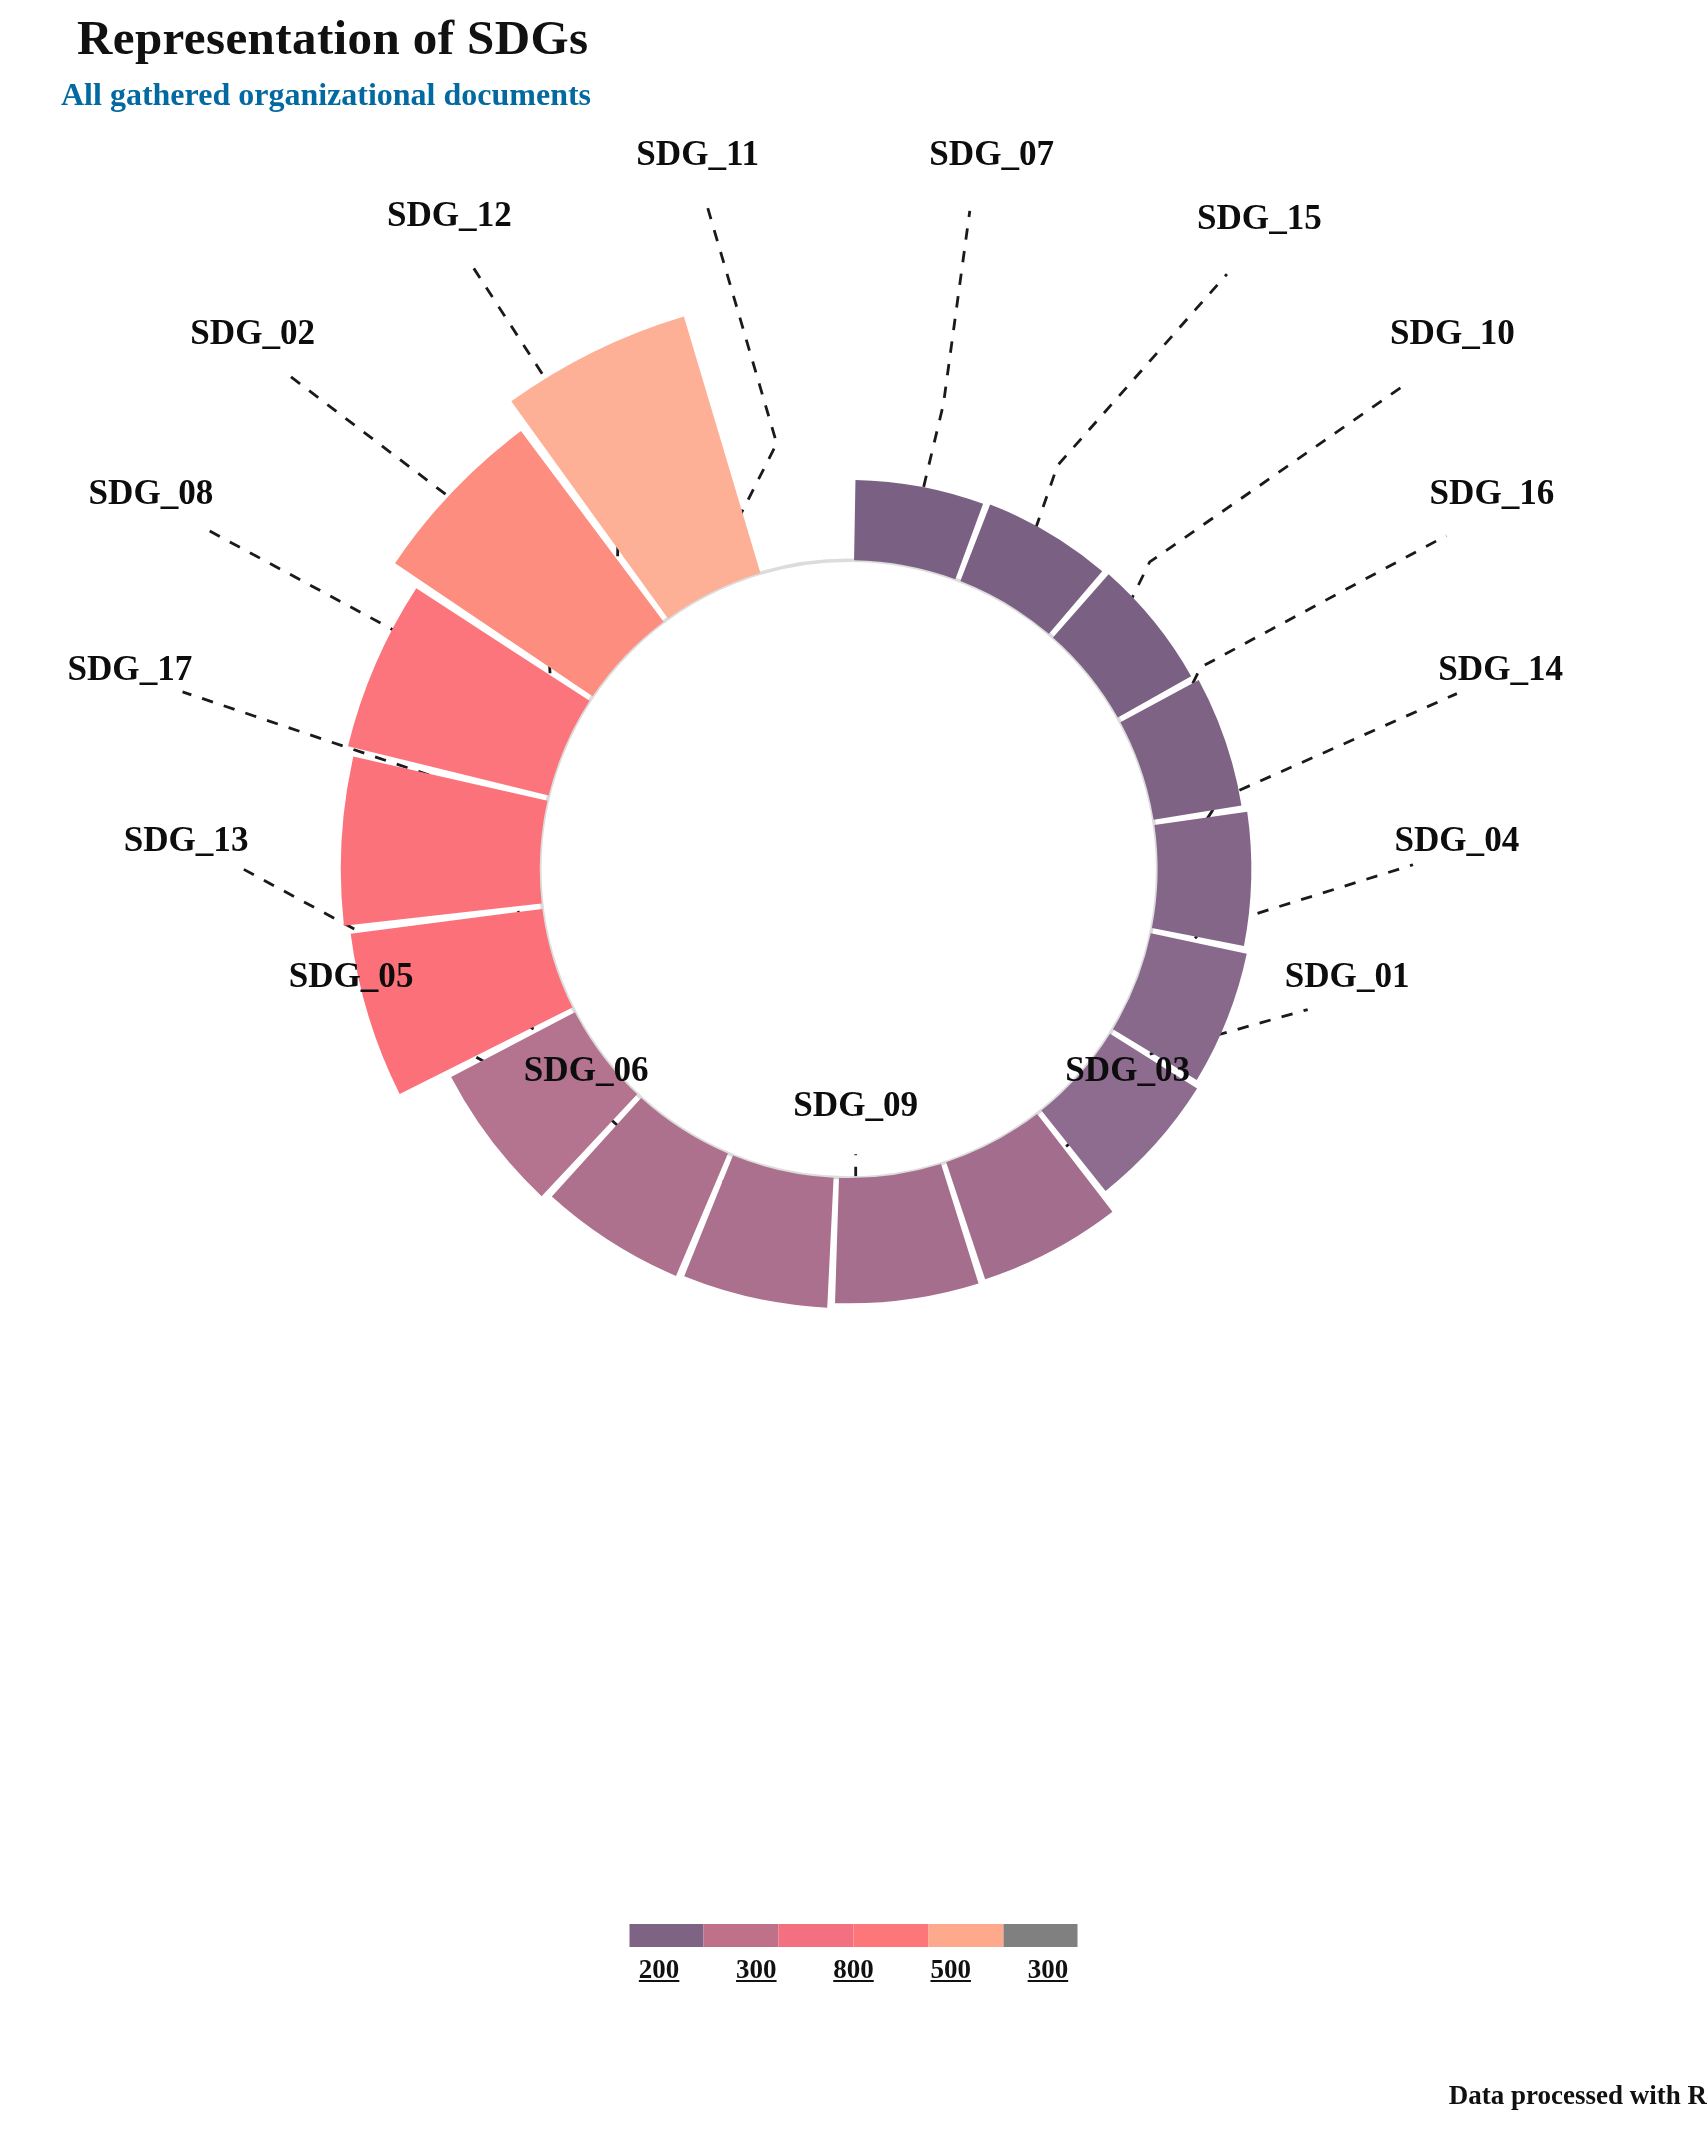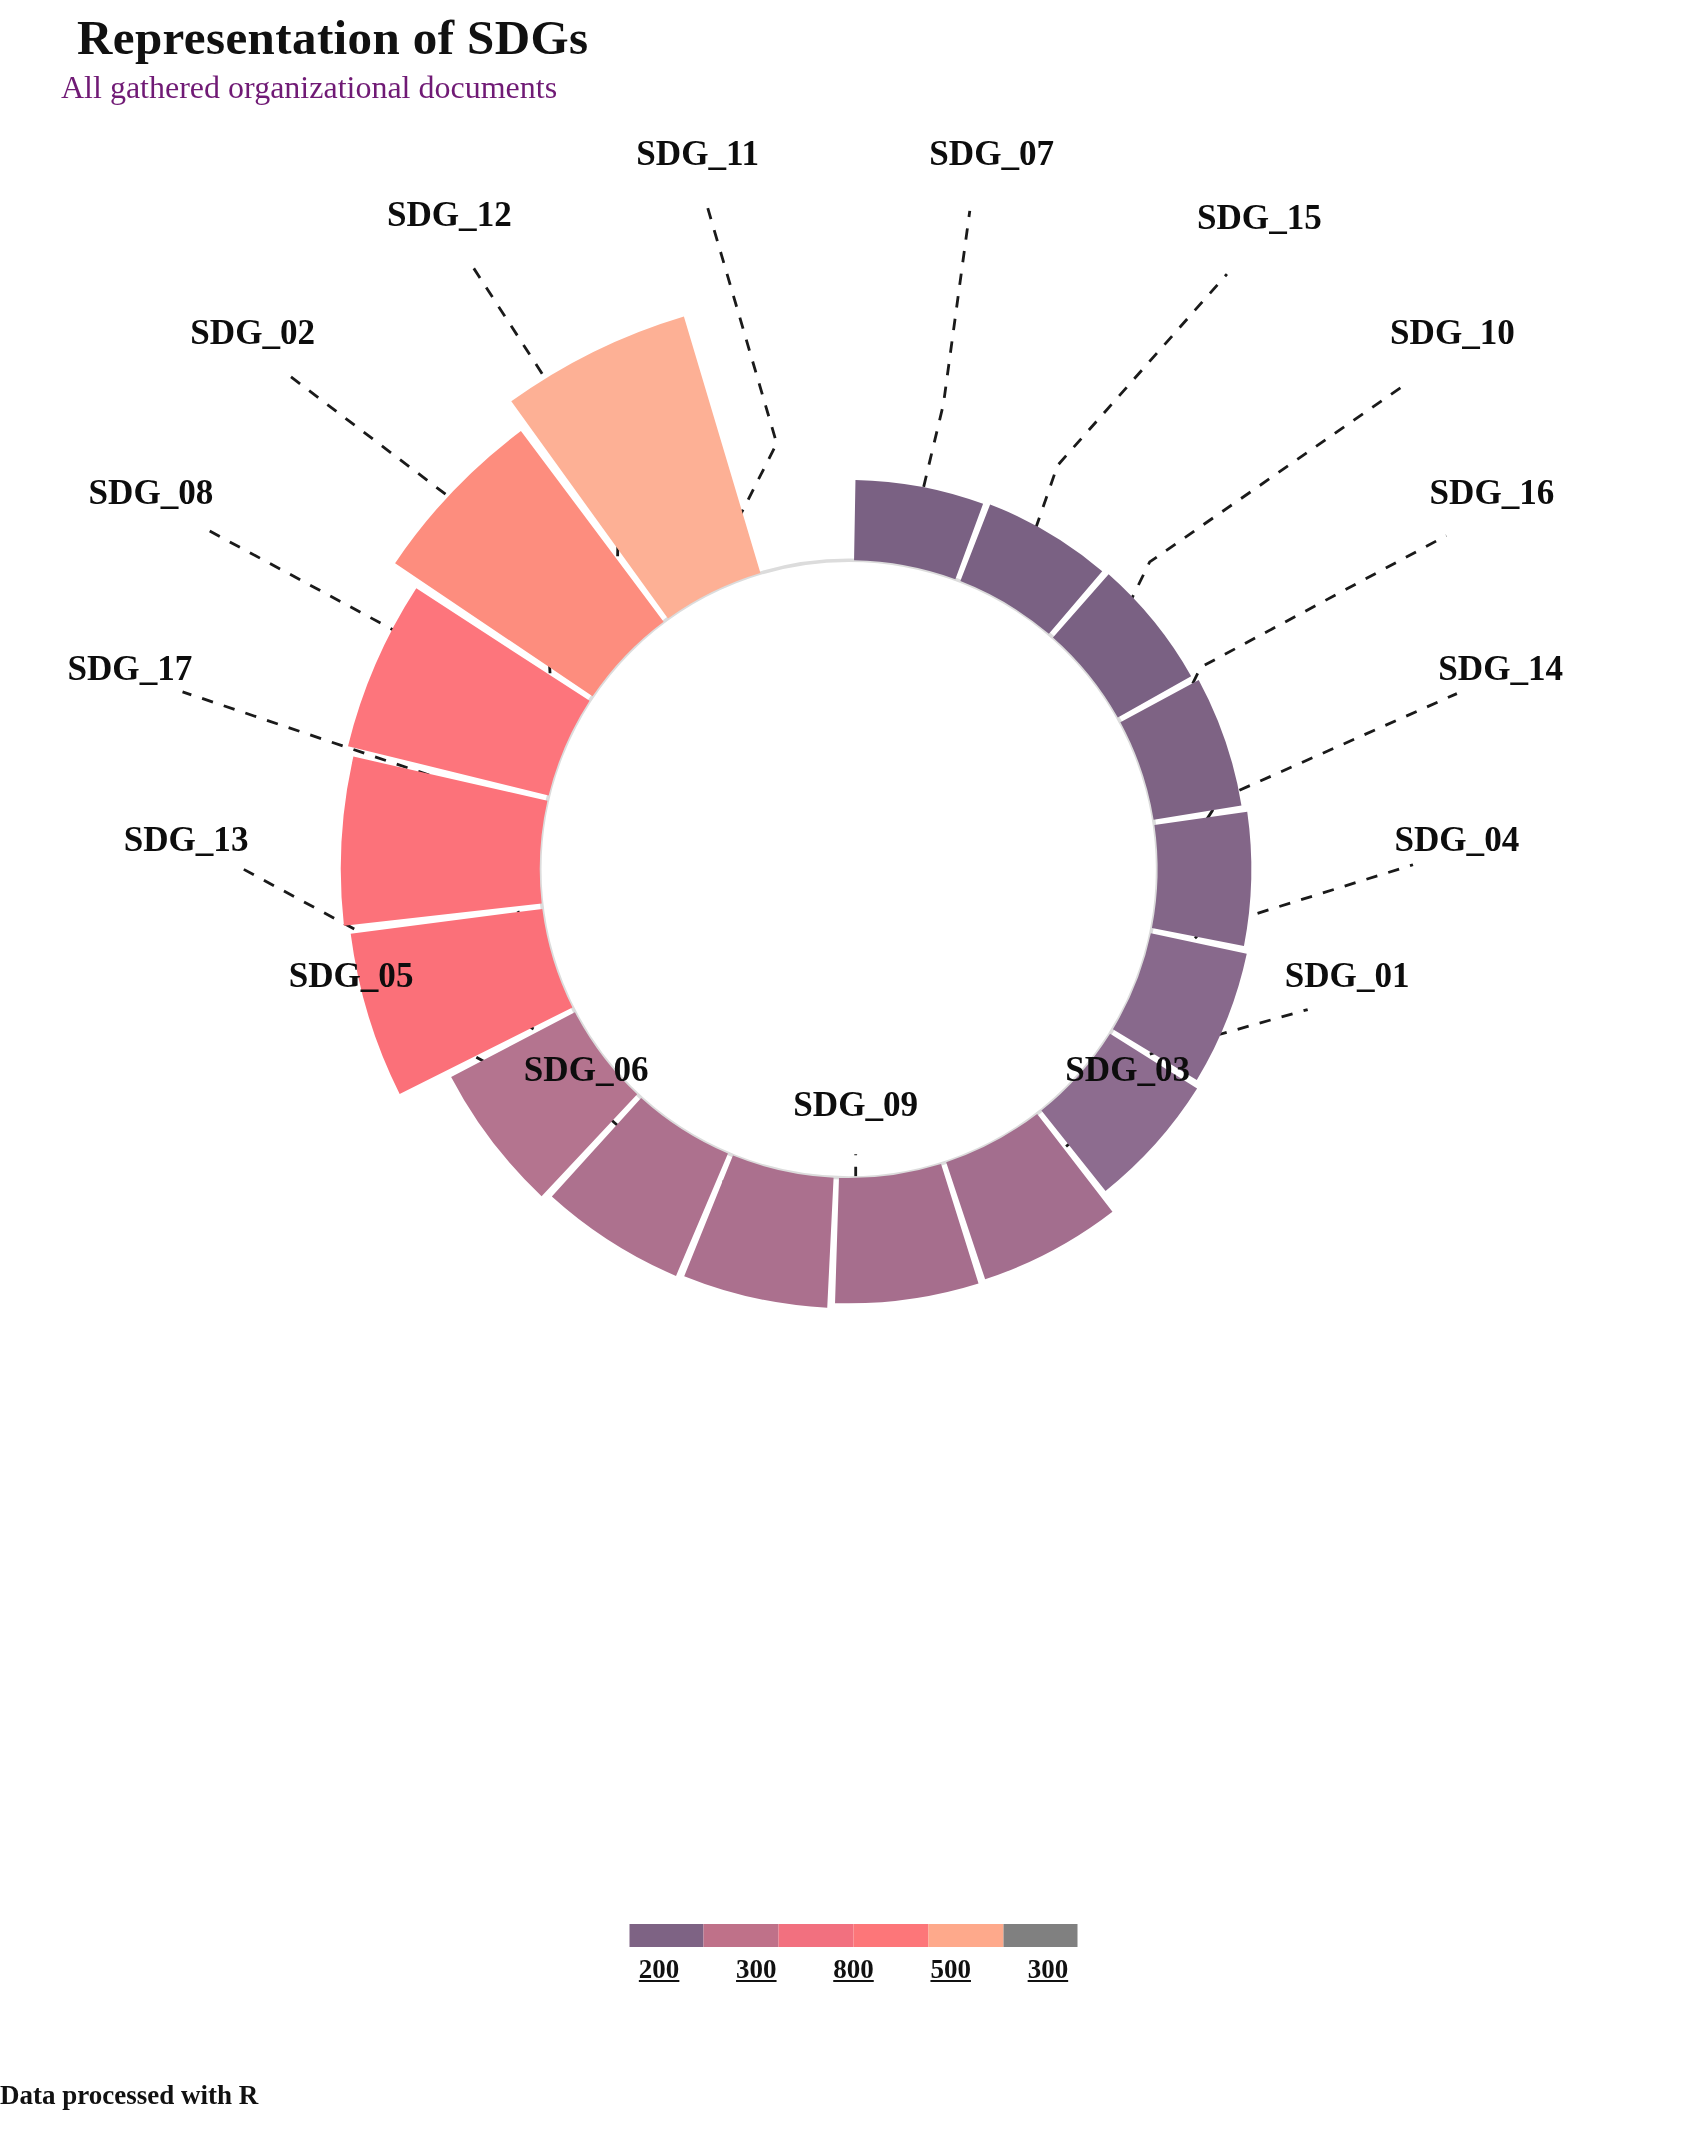--- a/index.html
+++ b/index.html
@@ -26,31 +26,31 @@
   .chart-title {
     font-size: 49px;
     font-weight: bold;
     color: #111111;
     letter-spacing: 0.4px;
     margin: 0;
     white-space: nowrap;
   }
   .chart-subtitle {
     font-size: 32px;
-    font-weight: normal;
-    color: #701a75;
-    margin: 3px 0 0 -16px;
+    font-weight: bold;
+    color: #0369a1;
+    margin: 10px 0 0 -16px;
     white-space: nowrap;
   }
   .caption {
     position: absolute;
     left: 0;
     right: 0;
     top: 2080px;
-    text-align: left;
+    text-align: right;
     font-size: 27px;
     font-weight: bold;
     color: #111111;
   }
   svg.polar {
     position: absolute;
     left: 0;
     top: 0;
     width: 1707px;
     height: 2156px;

